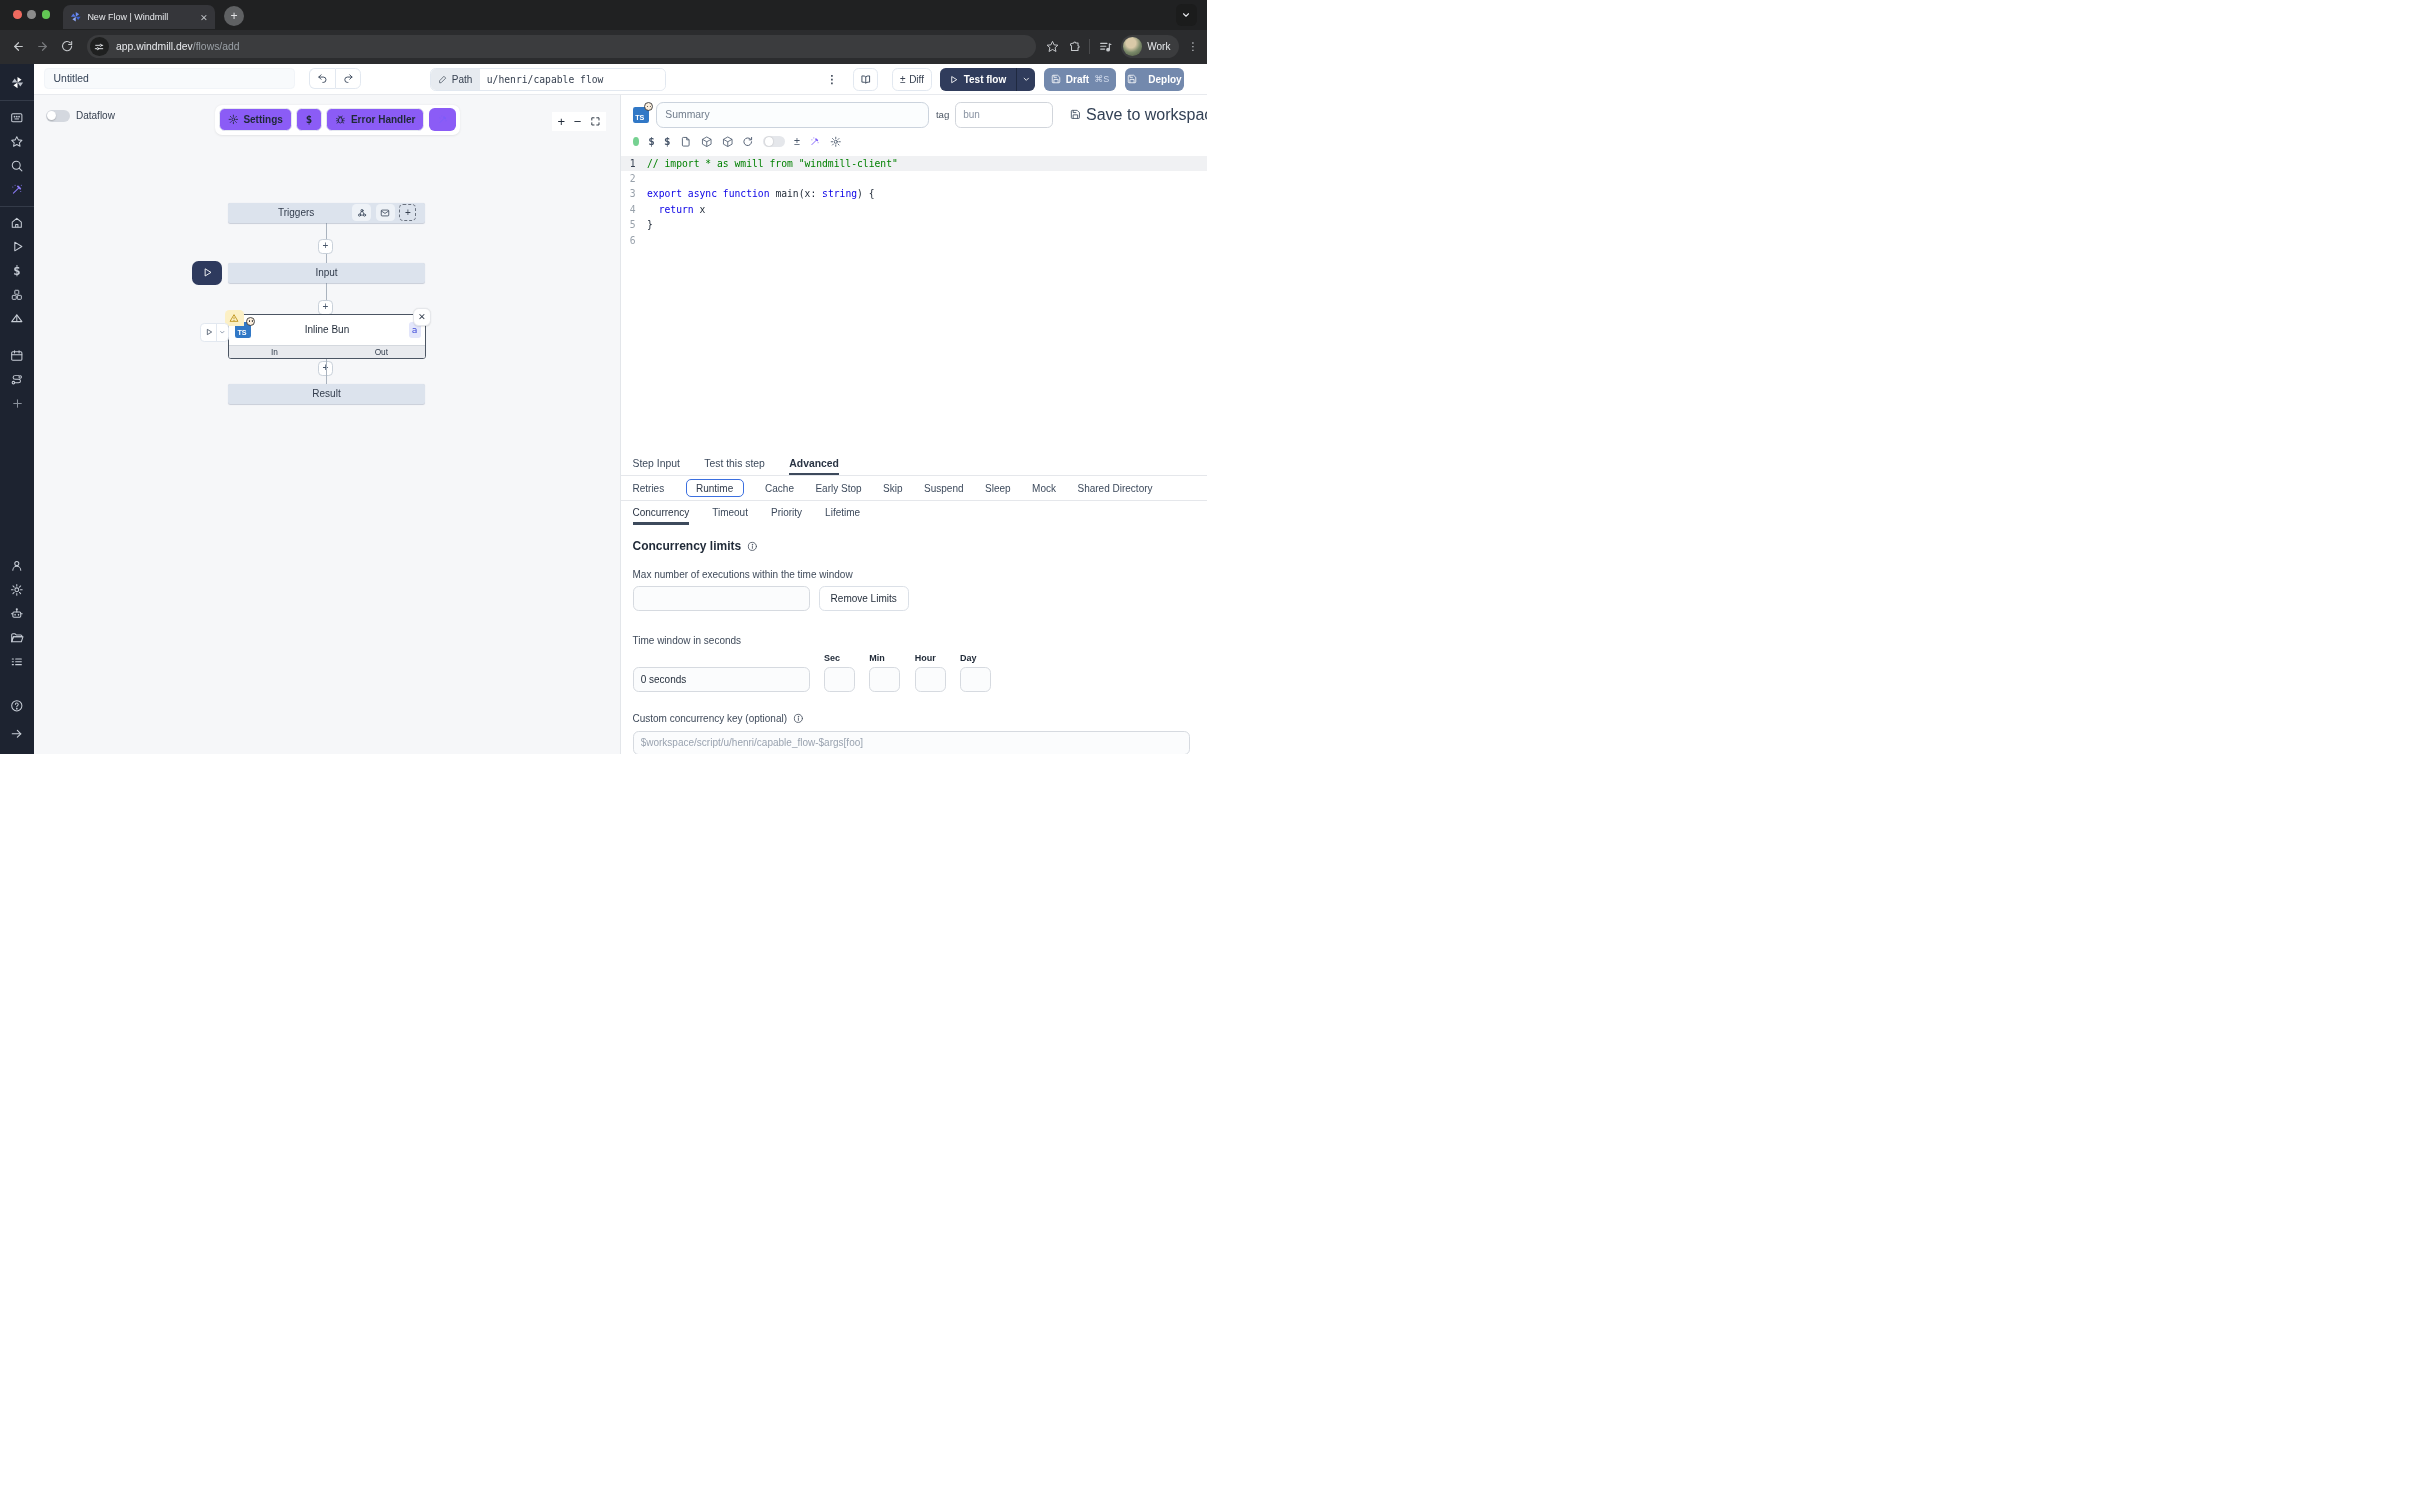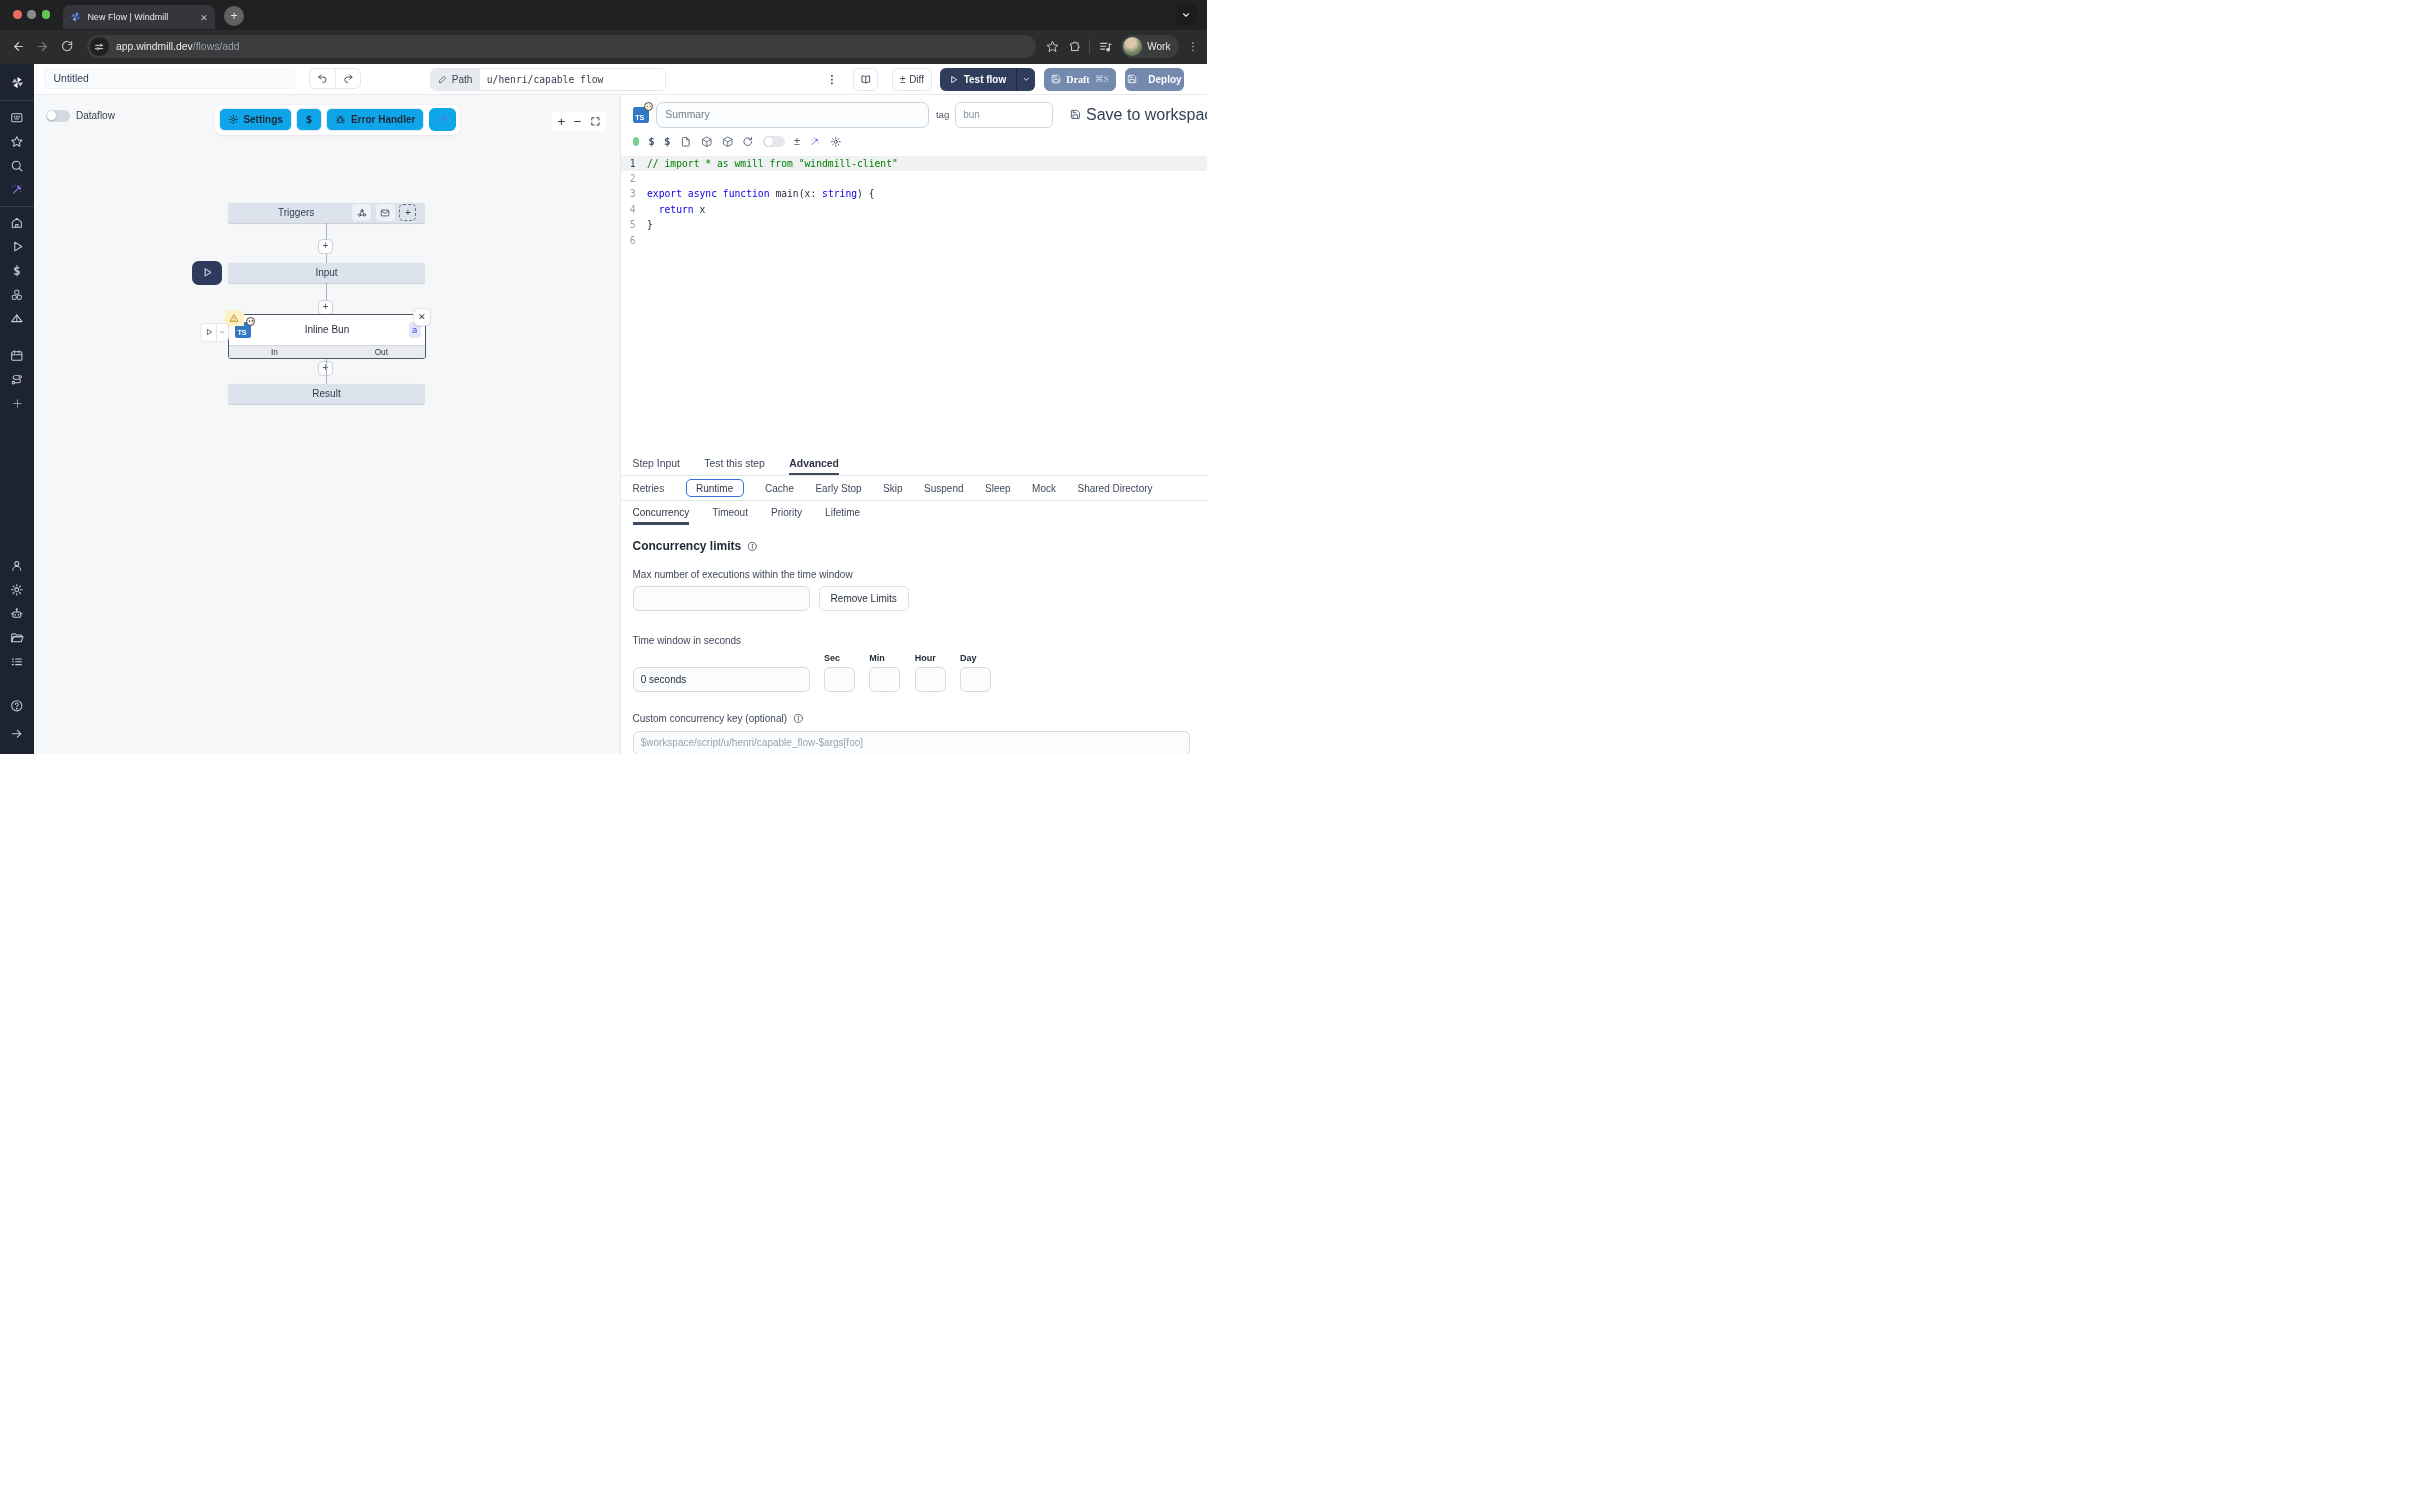--- a/index.html
+++ b/index.html
@@ -52,36 +52,36 @@
   .pathgroup { position:absolute; left:396px; top:4.3px; height:23px; display:flex; border:0.7px solid #e2e8f0; border-radius:5.7px; overflow:hidden; }
   .pathlabel { background:#e7ebf0; display:flex; align-items:center; gap:4.3px; padding:0 7.2px; color:#374151; font-size:10px; }
   .pathvalue { width:185px; background:#fff; border:none; outline:none; padding:0 7.2px; font-family:"DejaVu Sans Mono",monospace; font-size:9.7px; color:#374151; }
   .tb-abs { position:absolute; top:4.3px; height:23px; }
   .dots3 { left:790px; width:16px; display:flex; align-items:center; justify-content:center; color:#374151; font-size:10.8px; font-weight:700; }
   .bookbtn { left:819px; width:25px; background:#fff; border:0.7px solid #e2e8f0; border-radius:5.7px; display:flex; align-items:center; justify-content:center; color:#334155; }
   .diffbtn { left:858px; width:40px; background:#fff; border:0.7px solid #e2e8f0; border-radius:5.7px; display:flex; align-items:center; justify-content:center; gap:3.6px; color:#374151; font-size:10px; }
   .testflow { left:906px; width:95px; background:#303c5c; border-radius:5.7px; display:flex; color:#fff; overflow:hidden; }
   .testflow .tf-main { flex:1; display:flex; align-items:center; justify-content:center; gap:5px; font-size:10px; font-weight:600; }
   .testflow .tf-chev { width:19.4px; border-left:0.7px solid #1f2940; display:flex; align-items:center; justify-content:center; }
-  .draftbtn { left:1010px; width:72px; background:#7389ad; border-radius:5.7px; display:flex; align-items:center; justify-content:center; gap:5px; color:#fff; font-size:10px; font-weight:600;font-family:Liberation Serif, serif; }
+  .draftbtn { left:1010px; width:72px; background:#7389ad; border-radius:5.7px; display:flex; align-items:center; justify-content:center; gap:5px; color:#fff; font-size:10px; font-weight:600; }
   .draftbtn .shortcut { color:#d3dced; font-weight:400; font-size:9px; }
   .deploybtn { left:1091px; width:59px; background:#7389ad; border-radius:5.7px; display:flex; align-items:center; justify-content:center; gap:11px; color:#fff; font-size:10px; font-weight:600; }
 
   
   .content { flex:1; display:flex; min-height:0; }
   .canvas { width:587px; background:#f6f7f9; position:relative; border-right:0.7px solid #e3e6ea; }
   .panel { flex:1; background:#fff; position:relative; display:flex; flex-direction:column; min-width:0; }
 
   
   .dataflow { position:absolute; left:11.5px; top:15px; display:flex; align-items:center; gap:6.5px; }
   .toggle { width:24px; height:12.2px; border-radius:6.5px; background:#d4d8df; position:relative; }
   .toggle .knob { position:absolute; left:1.4px; top:1.4px; width:9.3px; height:9.3px; border-radius:50%; background:#fff; box-shadow:0 0.7px 1.4px rgba(0,0,0,.25); }
   .dataflow-label { color:#374151; font-size:10px; }
   .canvastools { position:absolute; left:181px; top:10px; background:#fff; border-radius:7.2px; box-shadow:0 0.7px 2.2px rgba(0,0,0,.08); padding:3.6px; display:flex; gap:4.3px; }
-  .ct-btn { height:23px; background:#0ea5e9; border:0.7px solid #e5e9ef; border-radius:5.7px; display:flex; align-items:center; justify-content:center; gap:5px; padding:0 8px; color:#1f2937; font-size:10px; font-weight:600; }
+  .ct-btn { height:23px; background:#8b5cf6; border:0.7px solid #e5e9ef; border-radius:5.7px; display:flex; align-items:center; justify-content:center; gap:5px; padding:0 8px; color:#1f2937; font-size:10px; font-weight:600; }
   .zoomtools { position:absolute; right:13.6px; top:17px; background:#fff; padding:2.2px 5.7px; display:flex; gap:8.6px; align-items:center; color:#1f2937; }
 
   
   .gline { position:absolute; width:1.1px; background:#aab3be; left:292px; }
   .gnode { position:absolute; left:194px; width:197px; height:20px; background:#dce3ed; border-radius:2.2px; display:flex; align-items:center; justify-content:center; color:#323c4c; font-size:10px; box-shadow:0 0.7px 0.7px rgba(120,135,160,.35); }
   .gplus { position:absolute; left:284px; width:15px; height:15px; background:#fff; border:0.7px solid #c9d1da; border-radius:4.3px; color:#475569; display:flex; align-items:center; justify-content:center; font-size:10px; line-height:1; }
   .trigbtns { display:flex; gap:4.3px; align-items:center; position:absolute; right:8.6px; }
   .trigbtn { width:19.4px; height:16.5px; background:#eef2f7; border-radius:4.3px; display:flex; align-items:center; justify-content:center; color:#334155; }
   .trigplus { width:17px; height:17px; border:1.1px dashed #69717e; border-radius:4.3px; display:flex; align-items:center; justify-content:center; color:#374151; font-size:10px; background:transparent; }
   .bigplay { position:absolute; left:158px; top:166px; width:30px; height:24.4px; background:#2e3a5e; border-radius:6.5px; display:flex; align-items:center; justify-content:center; }

